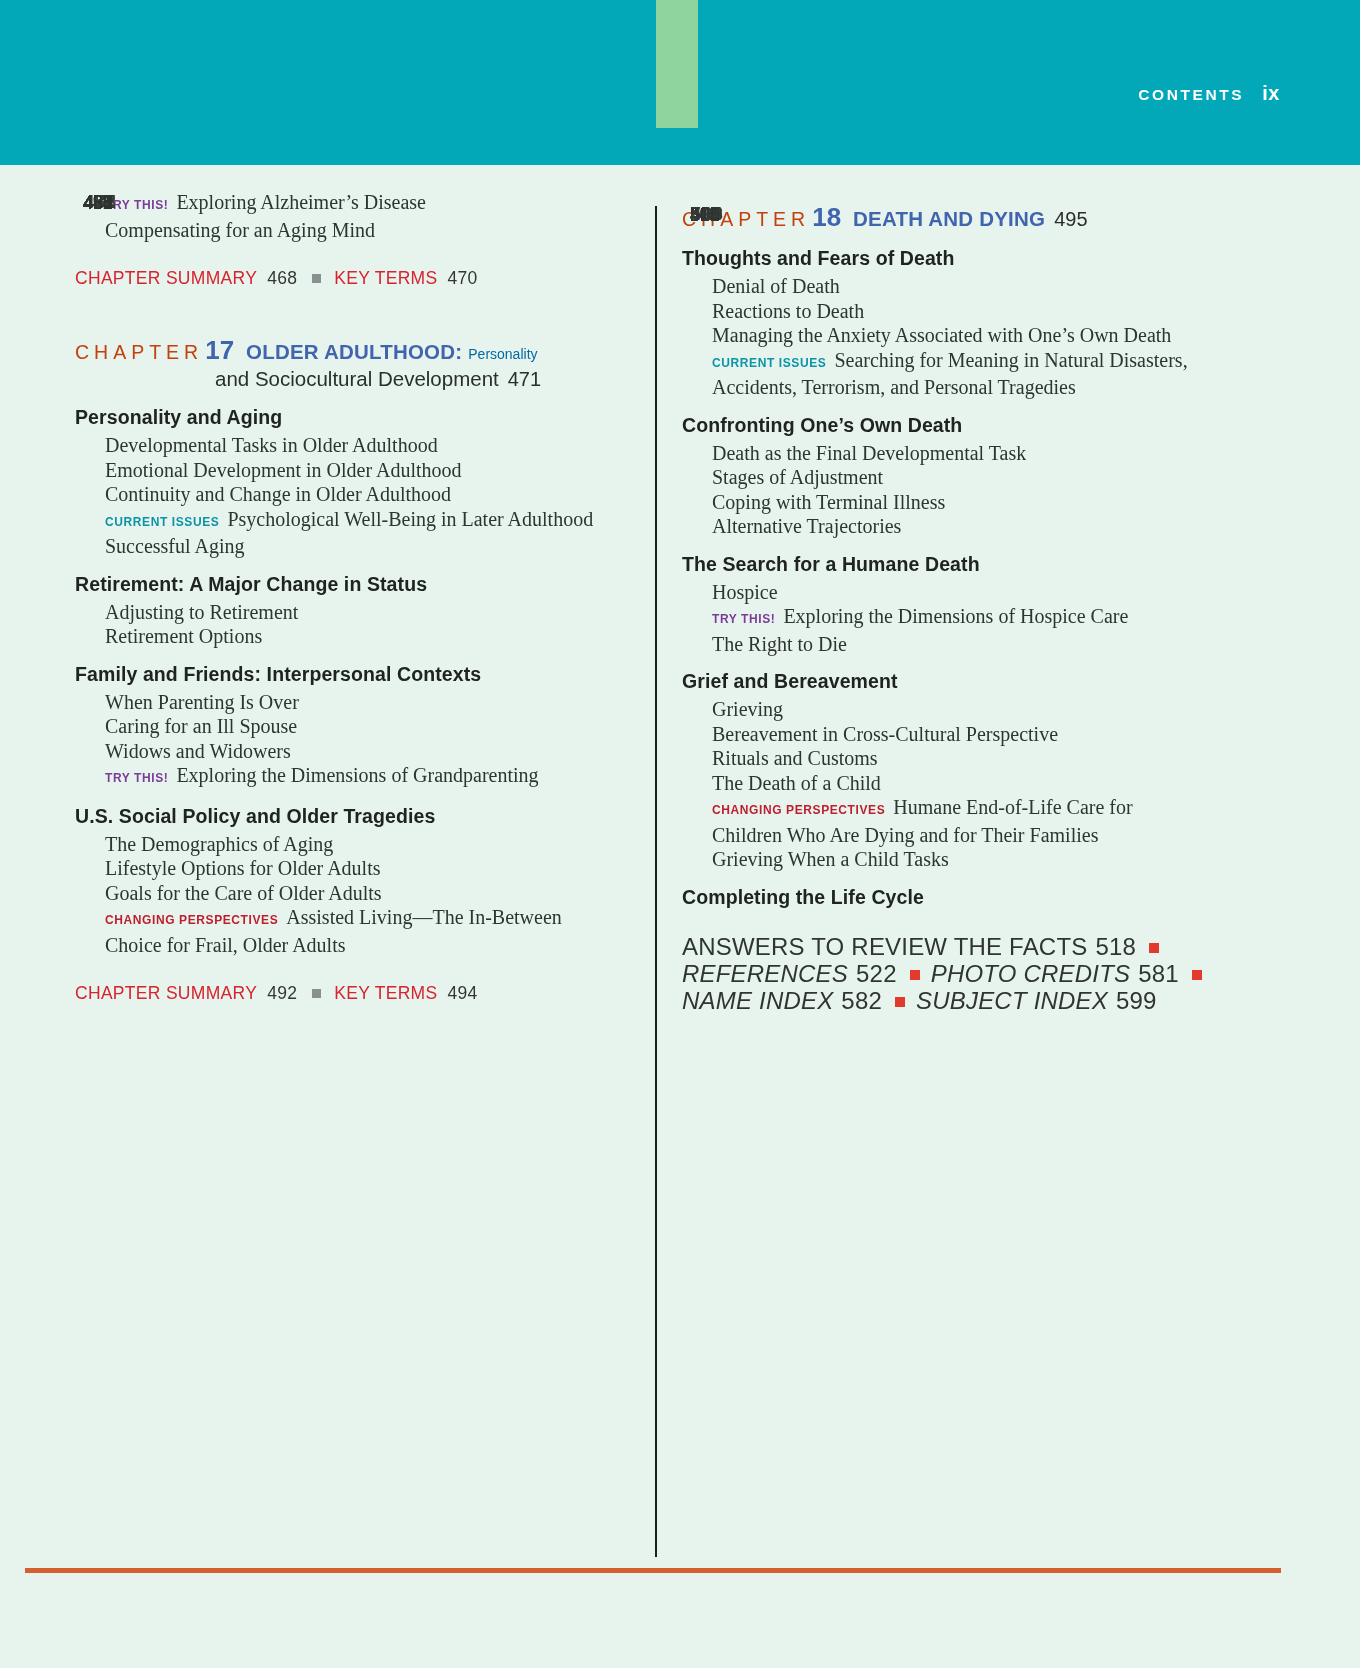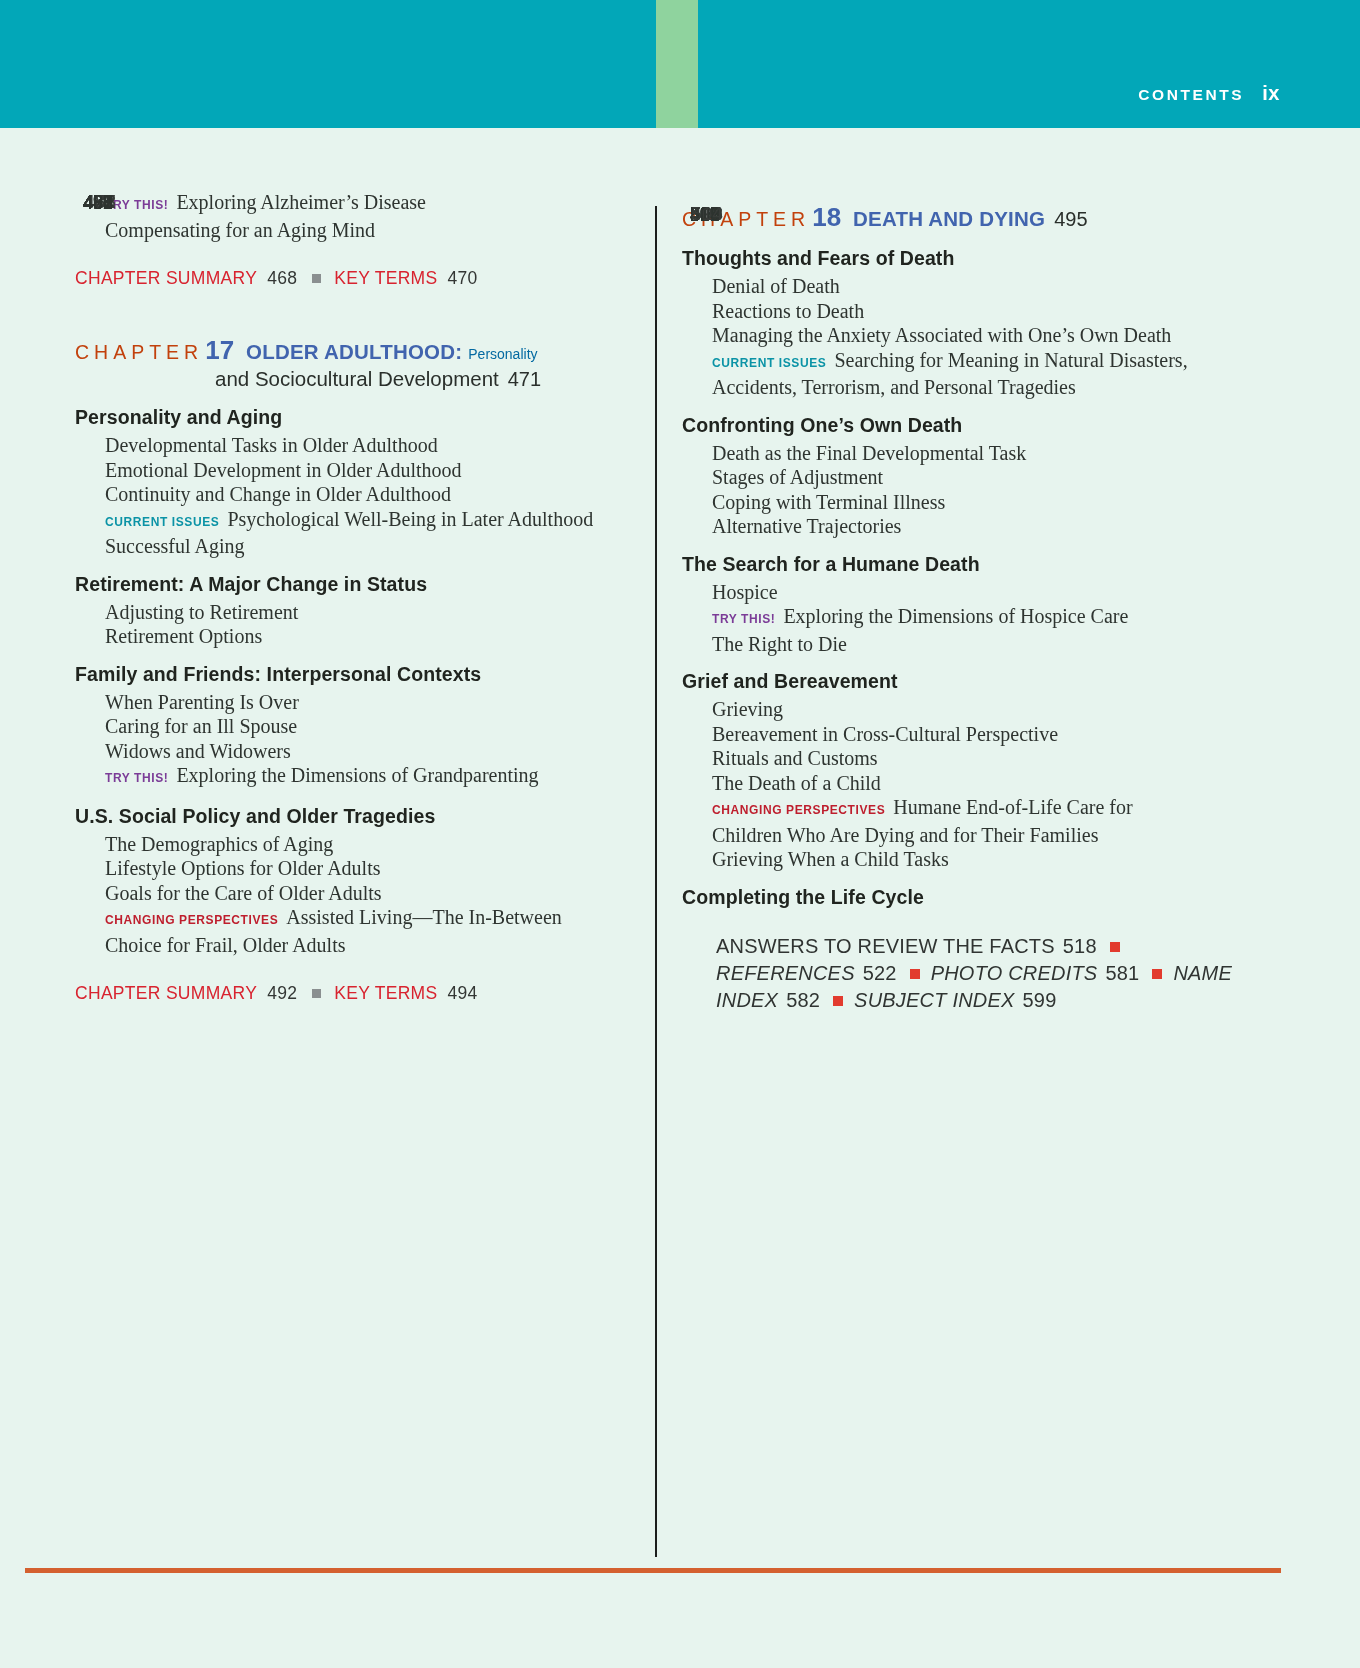--- a/index.html
+++ b/index.html
@@ -20,21 +20,21 @@
   body{
     width:1360px;height:1668px;
     background:var(--page_background);
     font-family:"Liberation Sans",sans-serif;
     color:var(--text_dark);
     position:relative;overflow:hidden;
   }
   .page{position:absolute;inset:0;}
 
   
-  .header{position:absolute;top:0;left:0;width:1360px;height:128px;background:var(--teal_band);}
+  .header{position:absolute;top:0;left:0;width:1360px;height:165px;background:var(--teal_band);}
   .stripe{position:absolute;top:0;left:656px;width:42px;height:128px;background:var(--green_stripe);}
   .running{position:absolute;top:82px;right:80px;display:flex;align-items:baseline;gap:18px;color:#ffffff;}
   .running .word{font-size:15.5px;font-weight:bold;letter-spacing:2.6px;}
   .running .folio{font-size:20px;font-weight:bold;letter-spacing:0.5px;}
 
   
   .col{position:absolute;}
   .col-left{left:75px;top:190px;width:535px;}
   .col-right{left:682px;top:202px;width:515px;}
   .divider{position:absolute;left:655px;top:206px;width:1.5px;height:1351px;background:#1c1e1c;}
@@ -80,21 +80,21 @@
   .ch-word{font-size:19.5px;letter-spacing:5px;color:#c2410c;}
   .ch-num{font-size:26px;font-weight:bold;color:var(--accent_blue);margin-left:2px;margin-right:12px;}
   .ch-title{font-size:20.5px;font-weight:bold;color:var(--accent_blue);letter-spacing:0.2px;}
   .ch-rest{font-size:14px;color:#0369a1;margin-left:6px;}
   .ch-page{font-size:20px;color:#2A2F2B;margin-left:9px;}
   .ch-wrap{padding-left:140px;font-size:20.5px;color:#2A2F2B;line-height:25px;}
   .col .chapter:first-child{margin-top:0;}
 
   .backmatter{
     margin-top:24px;margin-right:-35px;
-    font-size:20px;line-height:27px;letter-spacing:0.2px;color:#303432;margin-left:34px;
+    font-size:24px;line-height:27px;letter-spacing:0.2px;color:#303432;
   }
   .backmatter .bm-label.italic{font-style:italic;}
   .backmatter .bm-page{margin-left:8px;}
   .bm-sq{
     display:inline-block;width:10px;height:10px;
     background:var(--bullet_red);
     margin:0 11px 1px 13px;vertical-align:middle;
   }
 </style>
 </head>

